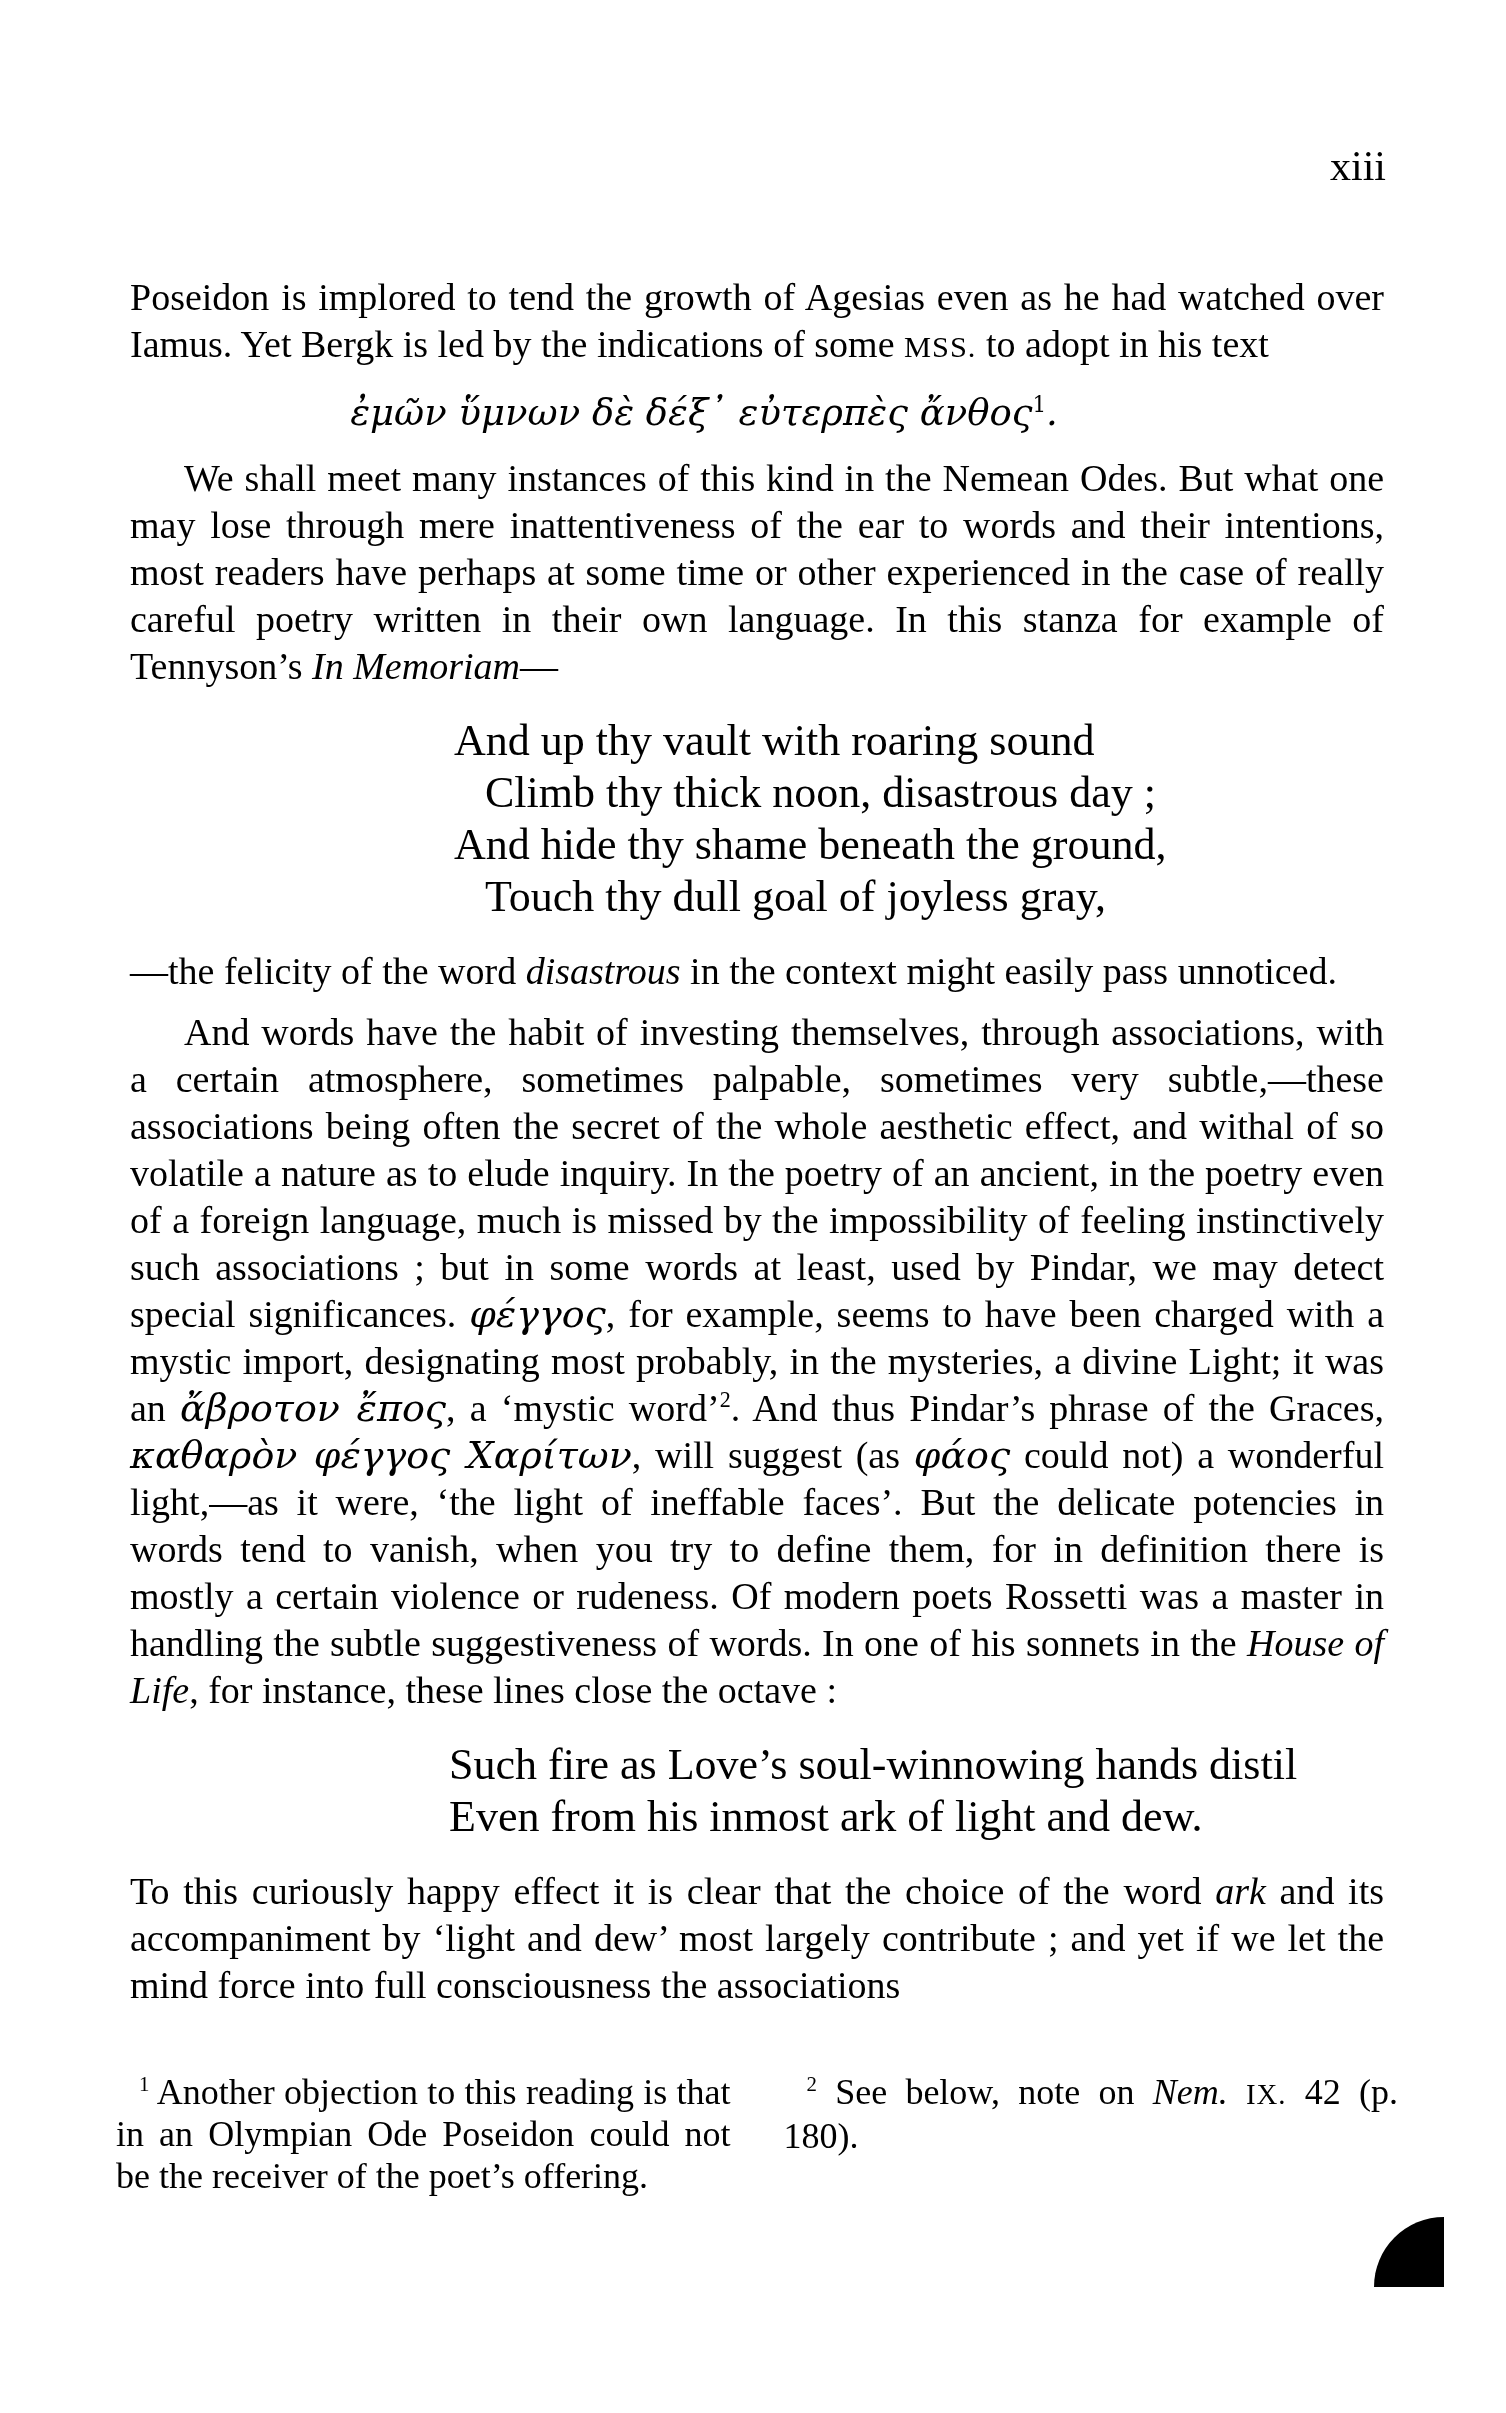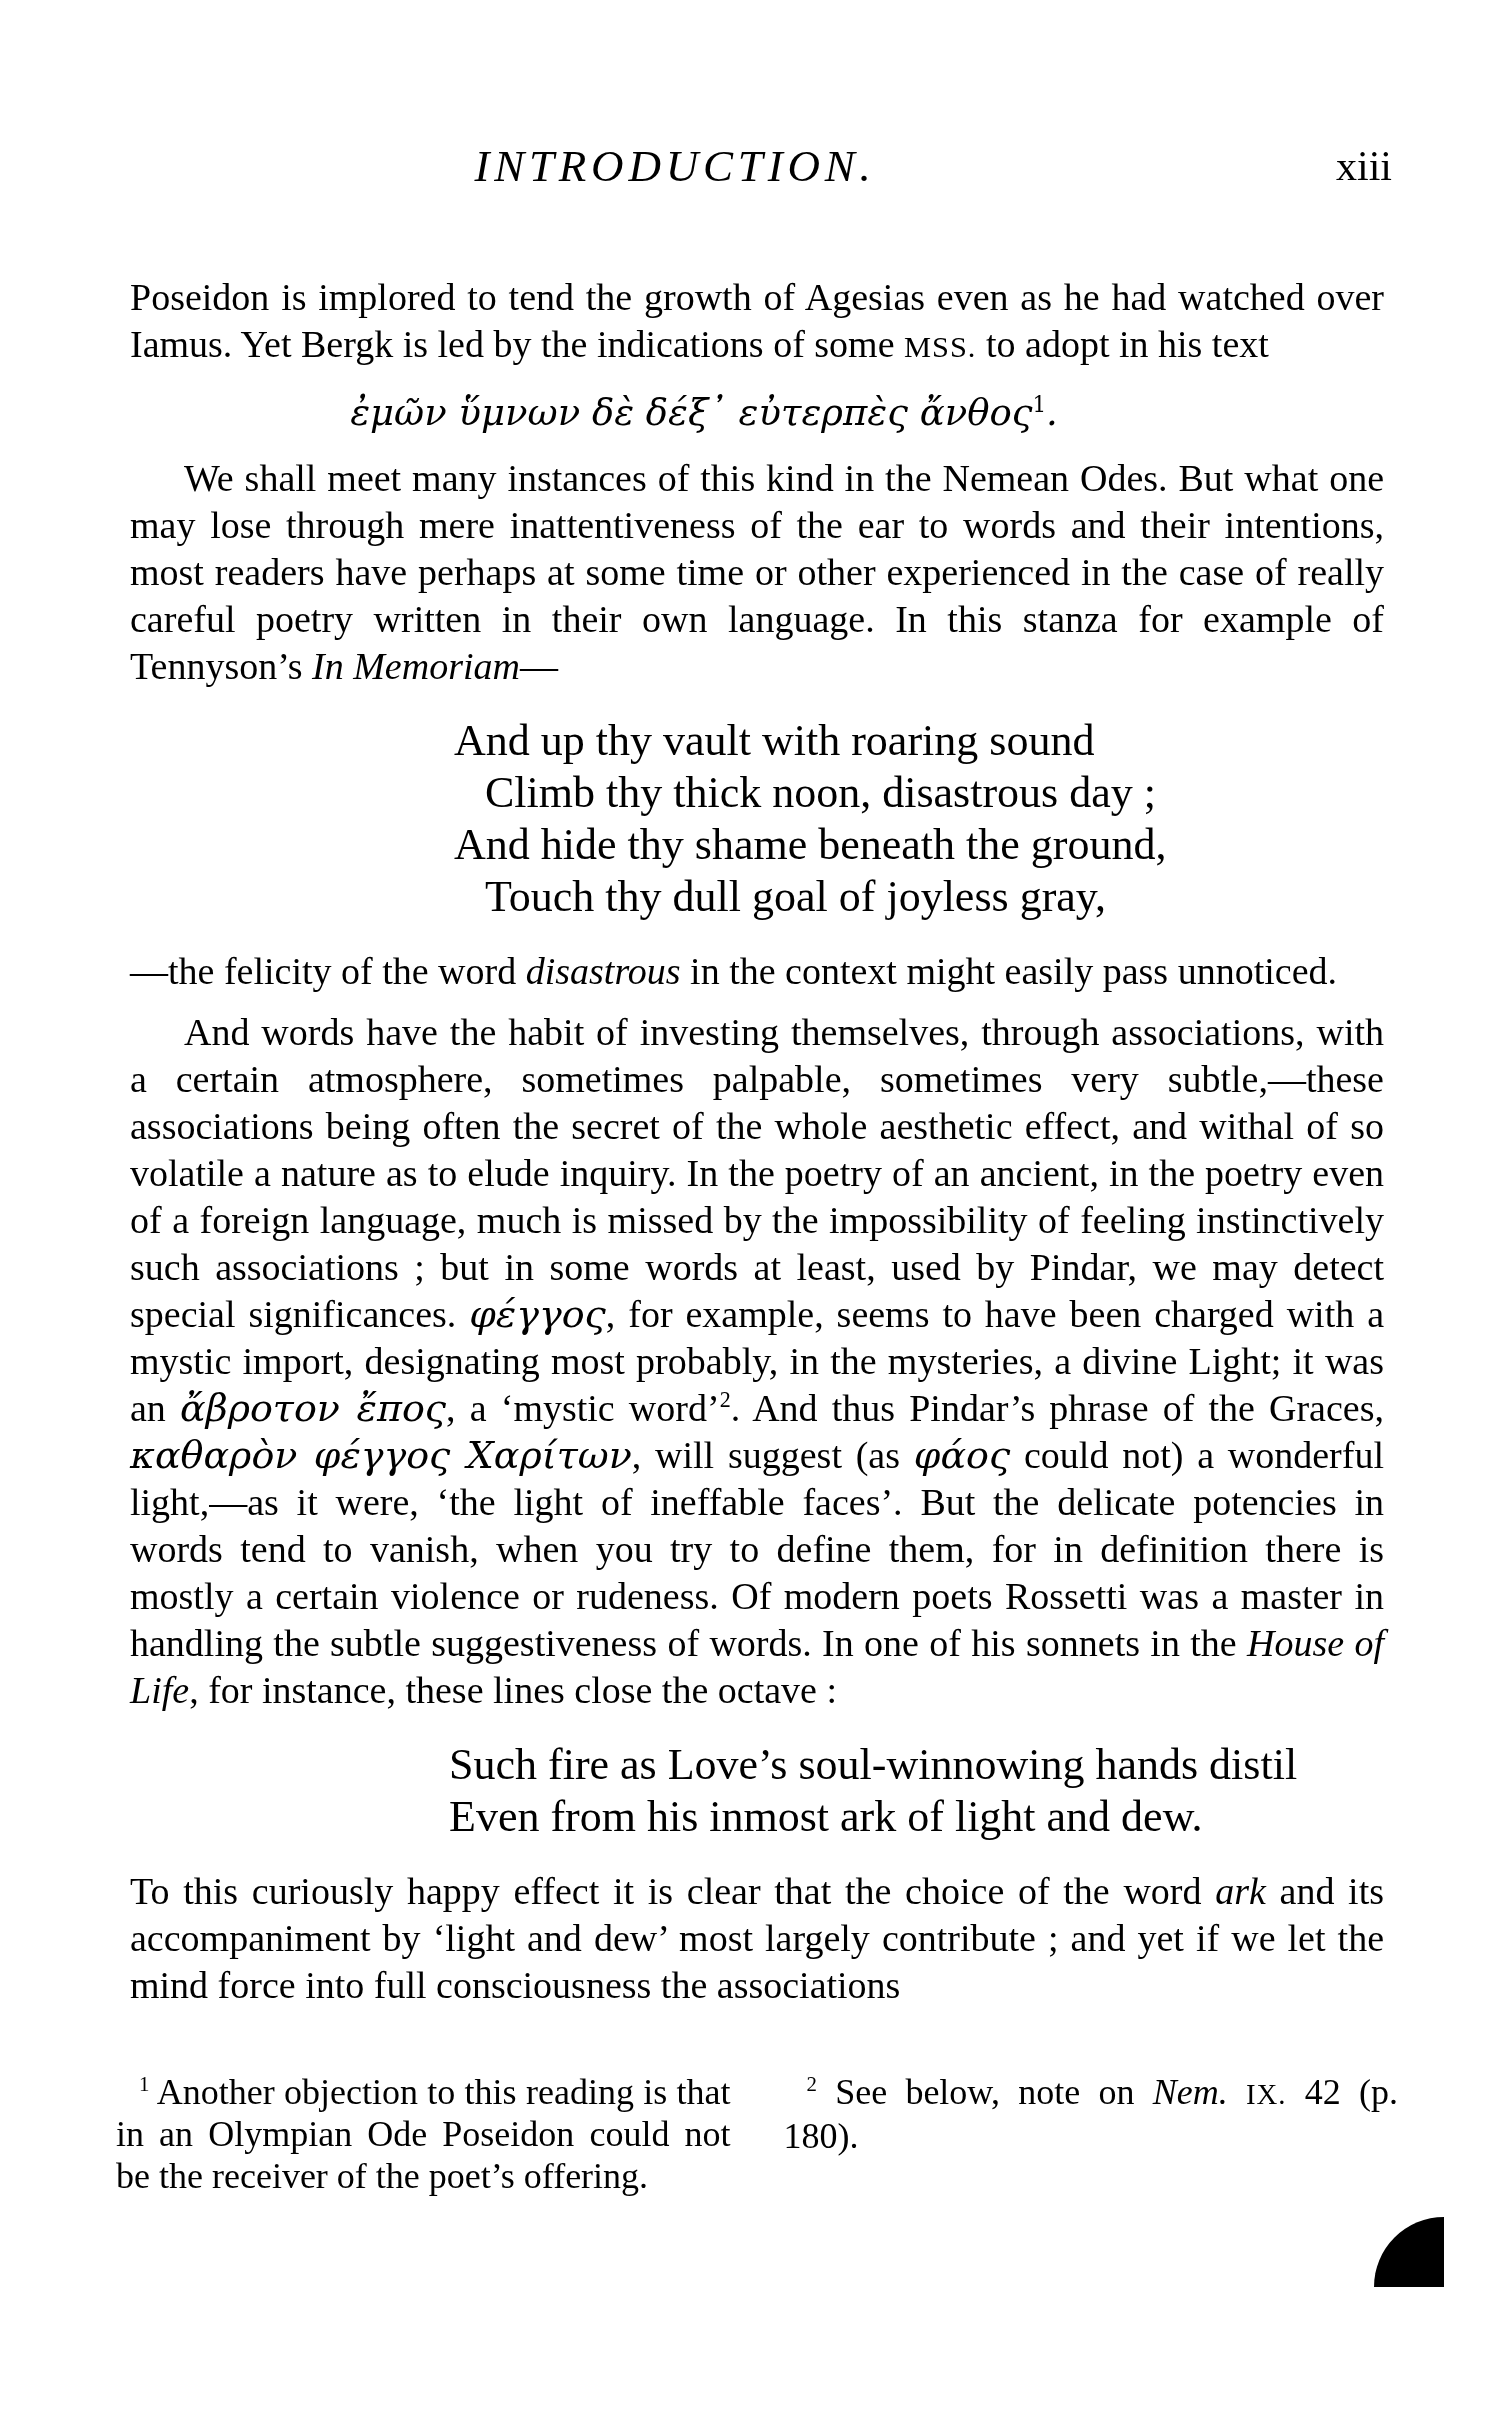--- a/index.html
+++ b/index.html
@@ -10,21 +10,21 @@
   }
   .page { position: absolute; inset: 0; background: #ffffff; overflow: hidden; }
   .content { padding: 140px 108px 0 116px; }
 
   header.pagehead { position: relative; height: 63px; margin-bottom: 71px; }
   .title {
     font-style: italic; font-size: 45px; letter-spacing: 4.8px;
     text-align: center; transform: translateX(-82px);
     white-space: nowrap;
   }
-  .page-number { position: absolute; right: 6px; top: 1.9px; font-size: 42px; }
+  .page-number { position: absolute; right: 12px; top: 1.9px; font-size: 42px; }
 
   .para { font-size: 38px; line-height: 47px; text-align: justify; margin: 14px; }
   .para.indent { text-indent: 54px; }
 
   .greek-line {
     font-family: "DejaVu Serif", serif;
     font-size: 37px; line-height: 47px; text-align: center;
     margin: 18.3px 0; transform: translateX(-53px);
   }
 
@@ -50,21 +50,20 @@
     border-top-left-radius: 100%;
   }
 </style>
 </head>
 <body>
 
 <div class="page">
   <div class="content">
 
     <header class="pagehead">
-      <div class="title">INTRODUCTION.</div>
       <div class="page-number">xiii</div>
     </header>
 
     <main>
       <p class="para"><span>Poseidon is implored to tend the growth of Agesias even as he had watched over Iamus.  Yet Bergk is led by the indications of some </span><span class="sc">MSS.</span><span> to adopt in his text</span></p>
 
       <p class="greek-line"><span class="gk">ἐμῶν ὕμνων δὲ δέξ᾽ εὐτερπὲς ἄνθος</span><span class="sup">1</span><span class="gk">.</span></p>
 
       <p class="para indent"><span>We shall meet many instances of this kind in the Nemean Odes. But what one may lose through mere inattentiveness of the ear to words and their intentions, most readers have perhaps at some time or other experienced in the case of really careful poetry written in their own language.  In this stanza for example of Tennyson’s </span><span class="i">In Memoriam</span><span>—</span></p>
 

